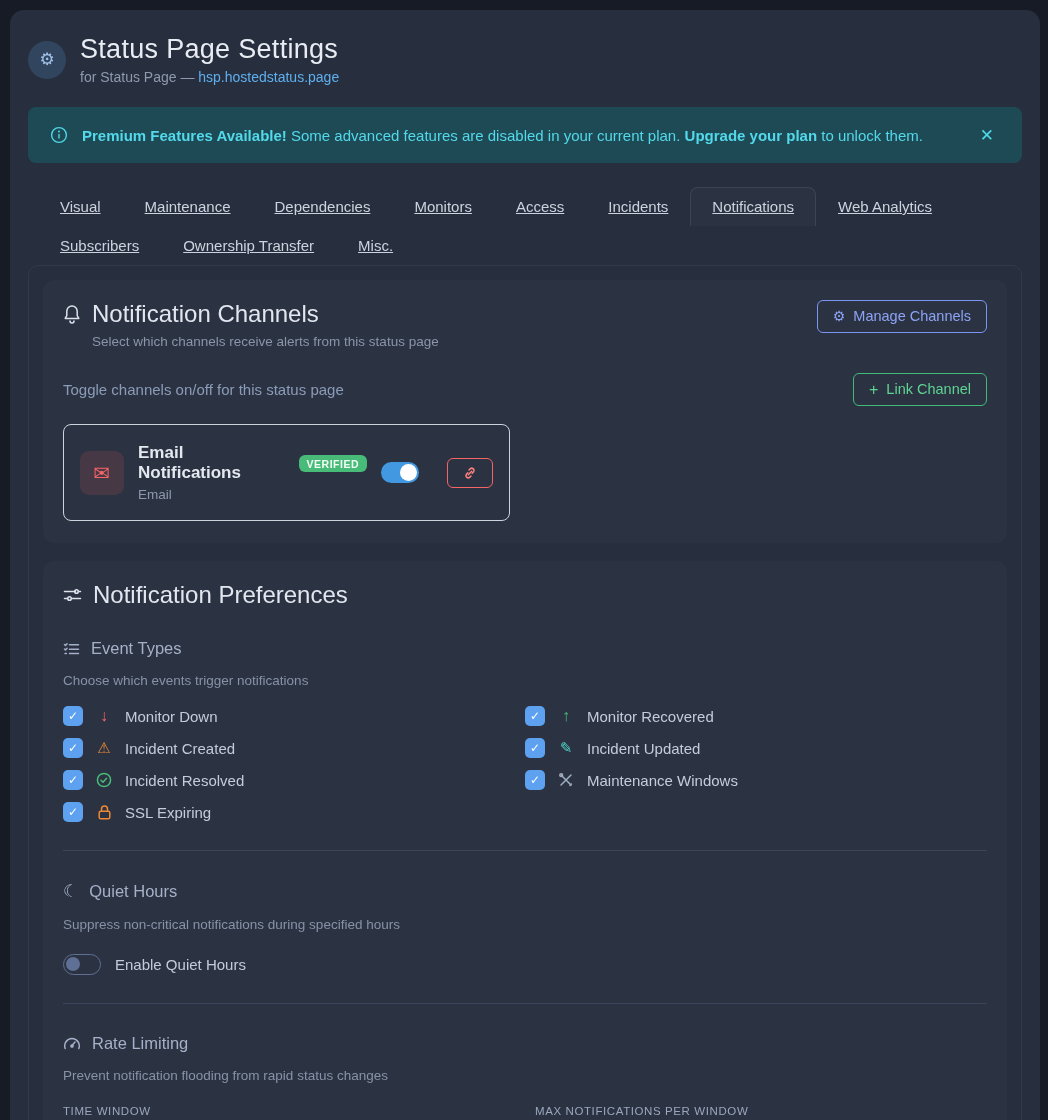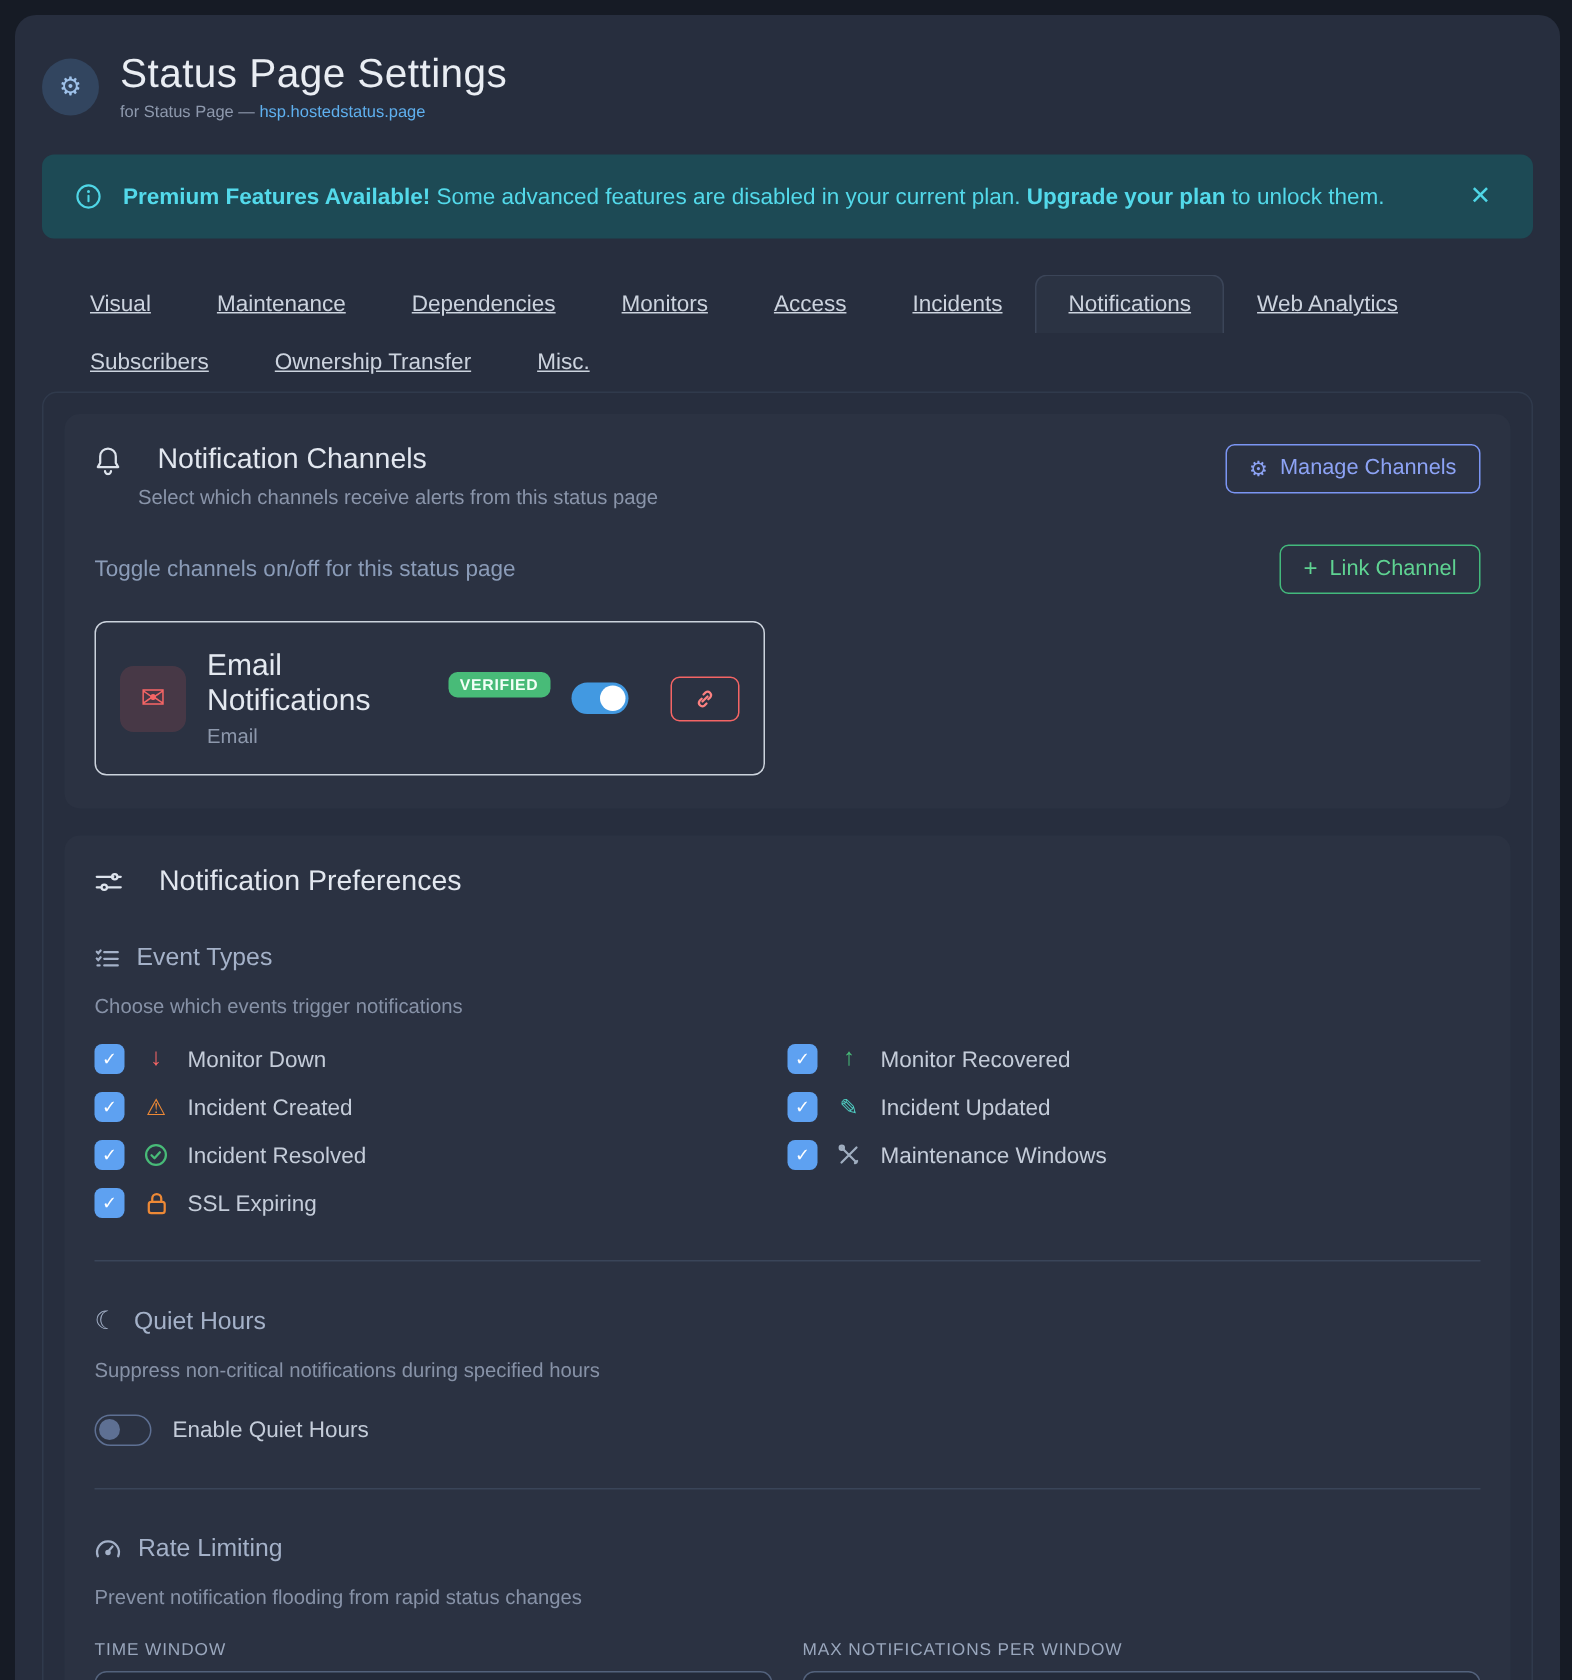--- a/index.html
+++ b/index.html
@@ -14,21 +14,21 @@
     background:#272e3e; border-radius:14px; padding:0 18px;
   }
   
   .header { display:flex; align-items:center; gap:14px; margin:24px 0 0 0; }
   .avatar {
     width:38px; height:38px; border-radius:50%; background:#32455f;
     display:flex; align-items:center; justify-content:center;
     color:#9fc2ea; font-size:17px; flex:0 0 auto;
   }
   .h-title { font-size:27px; font-weight:500; color:#e9edf3; letter-spacing:.3px; }
-  .h-sub { font-size:11px; color:#8e99ad; margin-top:4px; }
+  .h-sub { font-size:14px; color:#8e99ad; margin-top:4px; }
   .h-sub a { color:#5fb0ef; text-decoration:none; }
   
   .banner {
     margin-top:22px; background:#1d4a55; border-radius:8px;
     height:56px; display:flex; align-items:center; padding:0 22px; gap:14px;
     color:#53d9ea; font-size:15px;
   }
   .banner b { font-weight:700; }
   .banner .grow { flex:1; }
   .banner .close { cursor:pointer; font-size:17px; color:#4fd6e6; padding:2px 6px; }
@@ -46,22 +46,22 @@
     border:1px solid #303a4c; border-radius:10px; padding:14px;
     min-height:900px;
   }
   .card {
     background:#2b3242; border-radius:10px; padding:20px 20px 22px 20px;
   }
   .card + .card { margin-top:18px; }
   .card-head { display:flex; align-items:flex-start; }
   .card-head .grow { flex:1; }
   .card-title {
-    font-size:19px; color:#e2e7ef; font-weight:500; display:flex;
-    align-items:center; gap:24px;
+    font-size:24px; color:#e2e7ef; font-weight:500; display:flex;
+    align-items:center; gap:11px;
   }
   .card-sub { font-size:13.5px; color:#8a95aa; margin:6px 0 0 29px; }
   
   .btn {
     display:inline-flex; align-items:center; gap:8px; cursor:pointer;
     border-radius:6px; font-size:14.5px; padding:7px 15px; background:transparent;
     line-height:17px; white-space:nowrap;
   }
   .btn-blue { border:1px solid #7b95f3; color:#8da3f5; }
   .btn-green { border:1px solid #43b97c; color:#5fd392; }
@@ -72,21 +72,21 @@
   .channel {
     margin-top:18px; width:447px; border:1px solid #ccd3dd; border-radius:8px;
     padding:18px 16px; display:flex; align-items:center; gap:14px;
   }
   .ch-tile {
     width:44px; height:44px; border-radius:9px; background:rgba(245,101,101,.14);
     display:flex; align-items:center; justify-content:center;
     color:#f56565; font-size:20px;
   }
   .ch-name-row { display:flex; align-items:center; gap:10px; }
-  .ch-name { font-size:20px; color:#e4e9f0; }
+  .ch-name { font-size:17px; color:#e4e9f0;font-weight:bold; }
   .badge {
     background:#48bb78; color:#f2fff7; font-size:10.5px; font-weight:700;
     letter-spacing:.5px; border-radius:6px; padding:3px 8px 2px;
   }
   .ch-type { font-size:13.5px; color:#8d98ac; margin-top:4px; }
   .ch-body { flex:1; }
   
   .toggle-on {
     width:38px; height:21px; border-radius:11px; background:#4299e1;
     position:relative; cursor:pointer; flex:0 0 auto;

